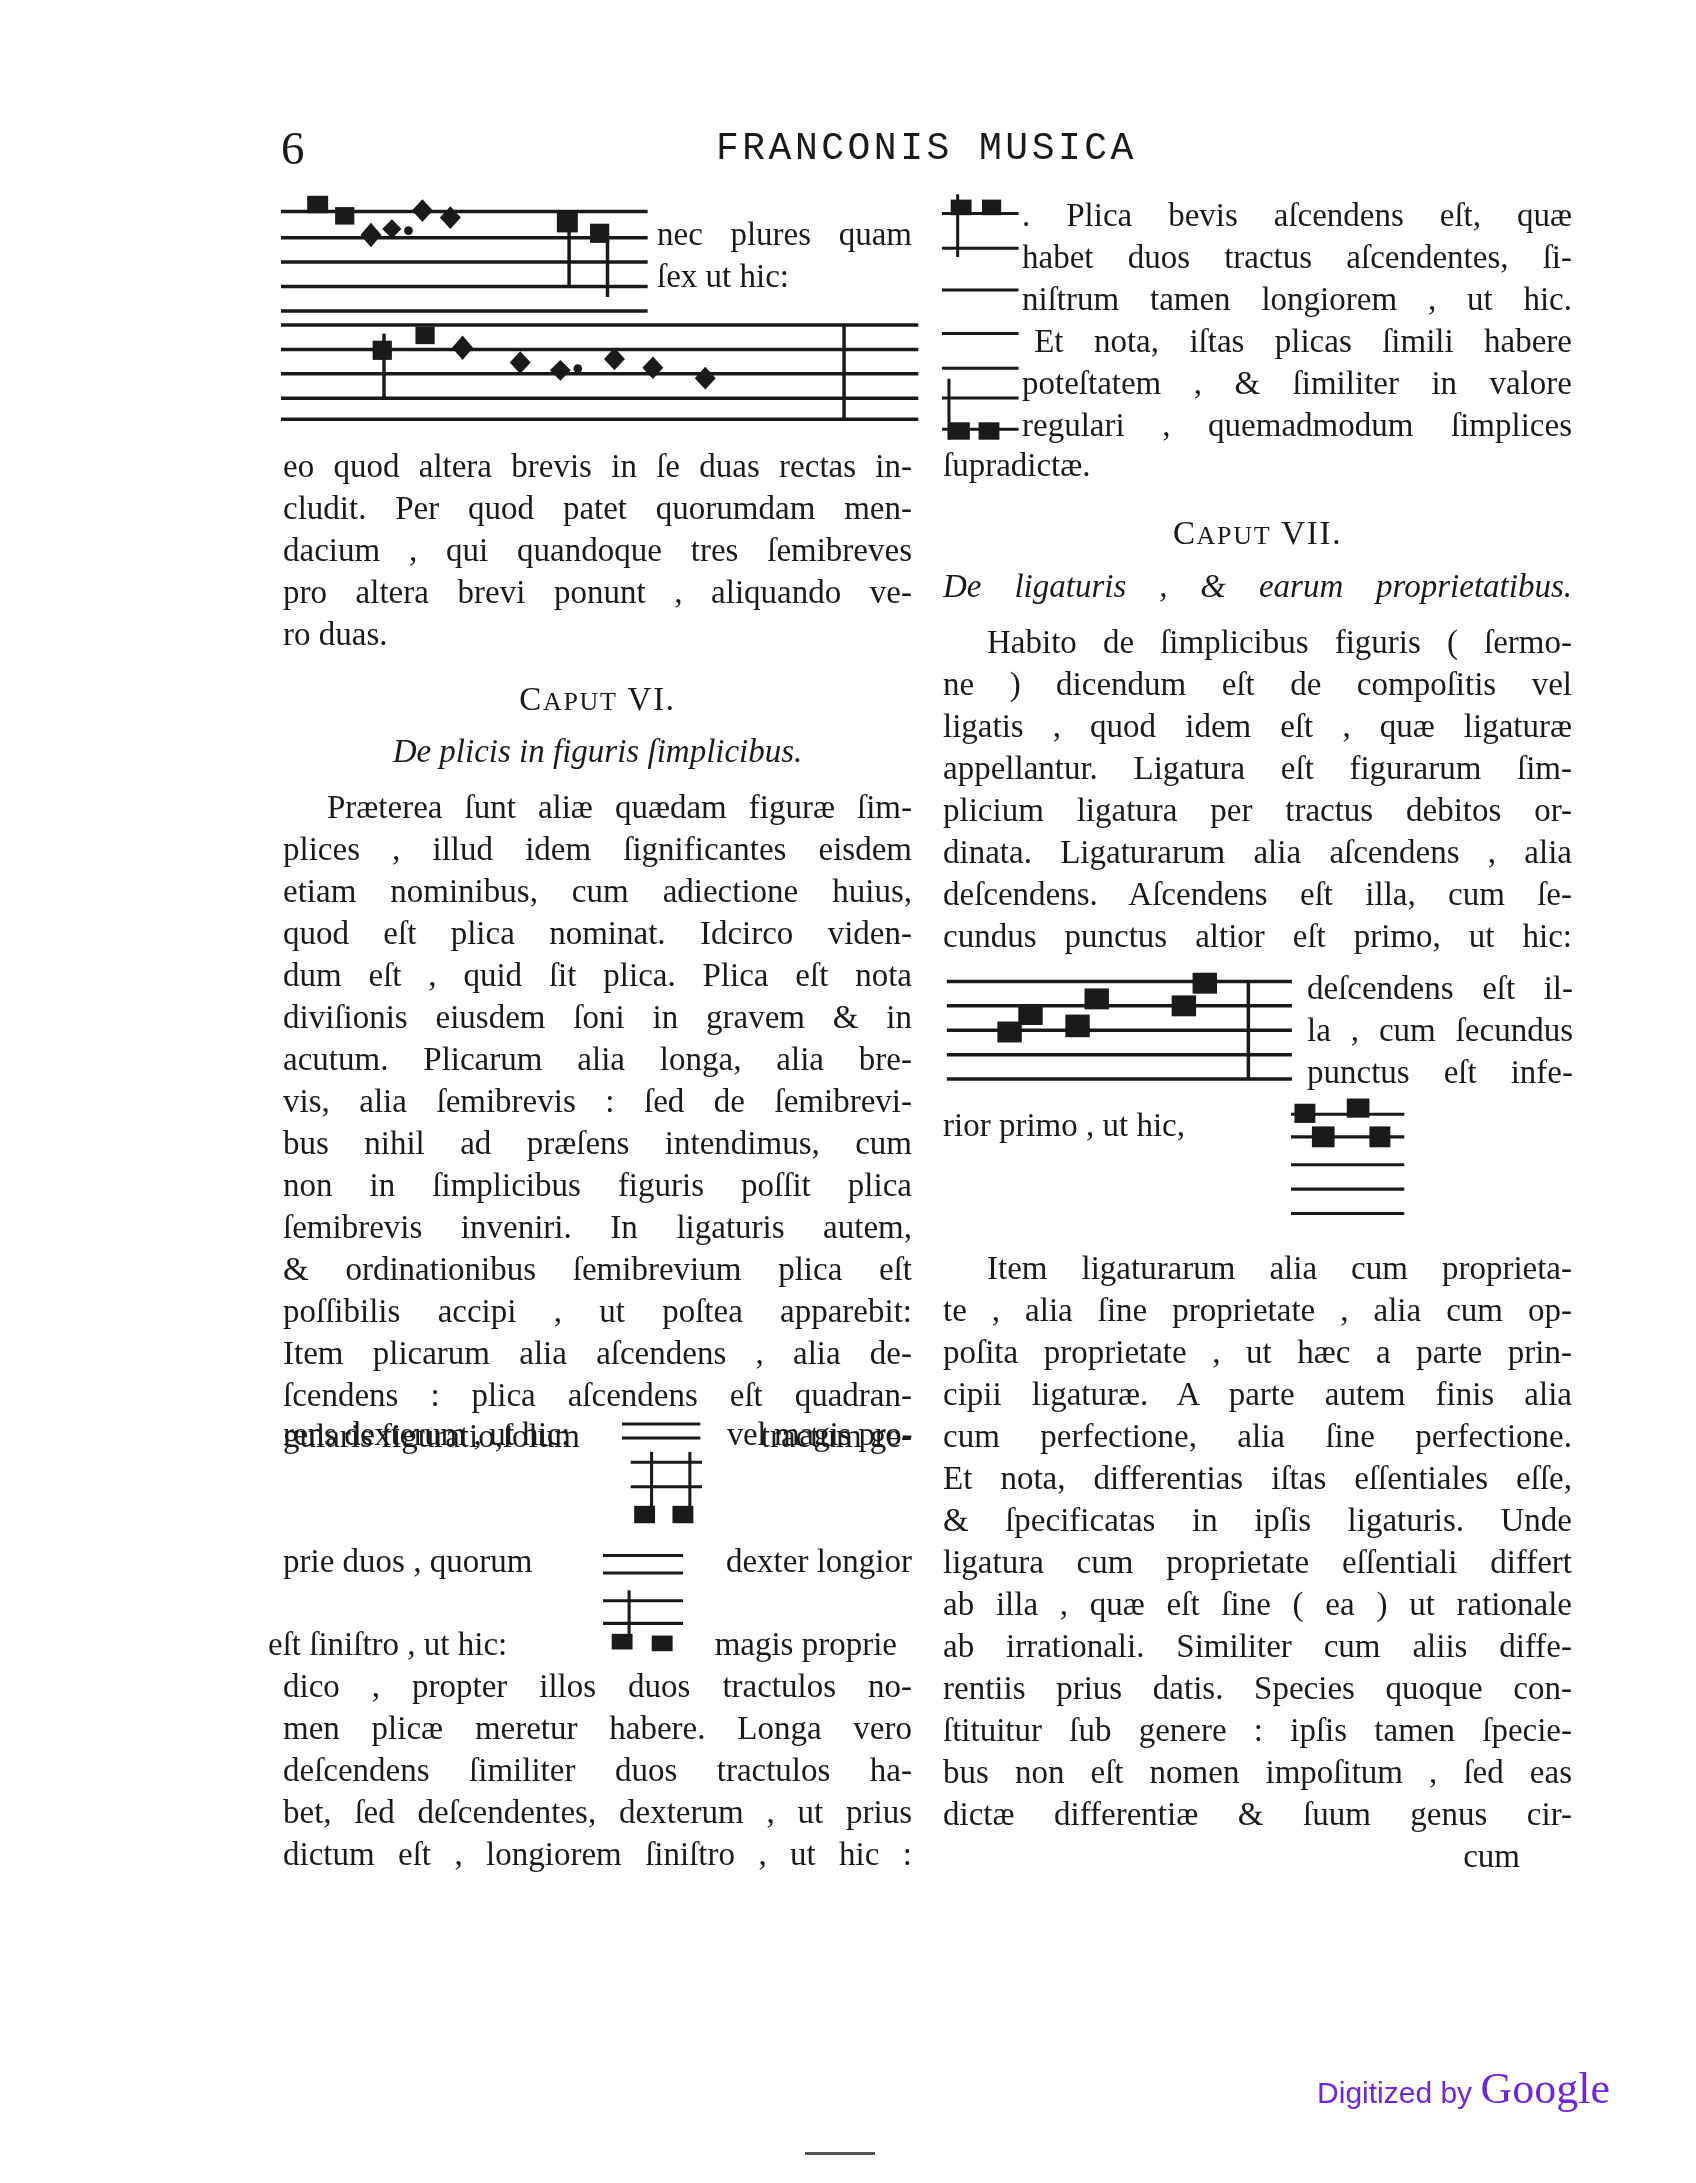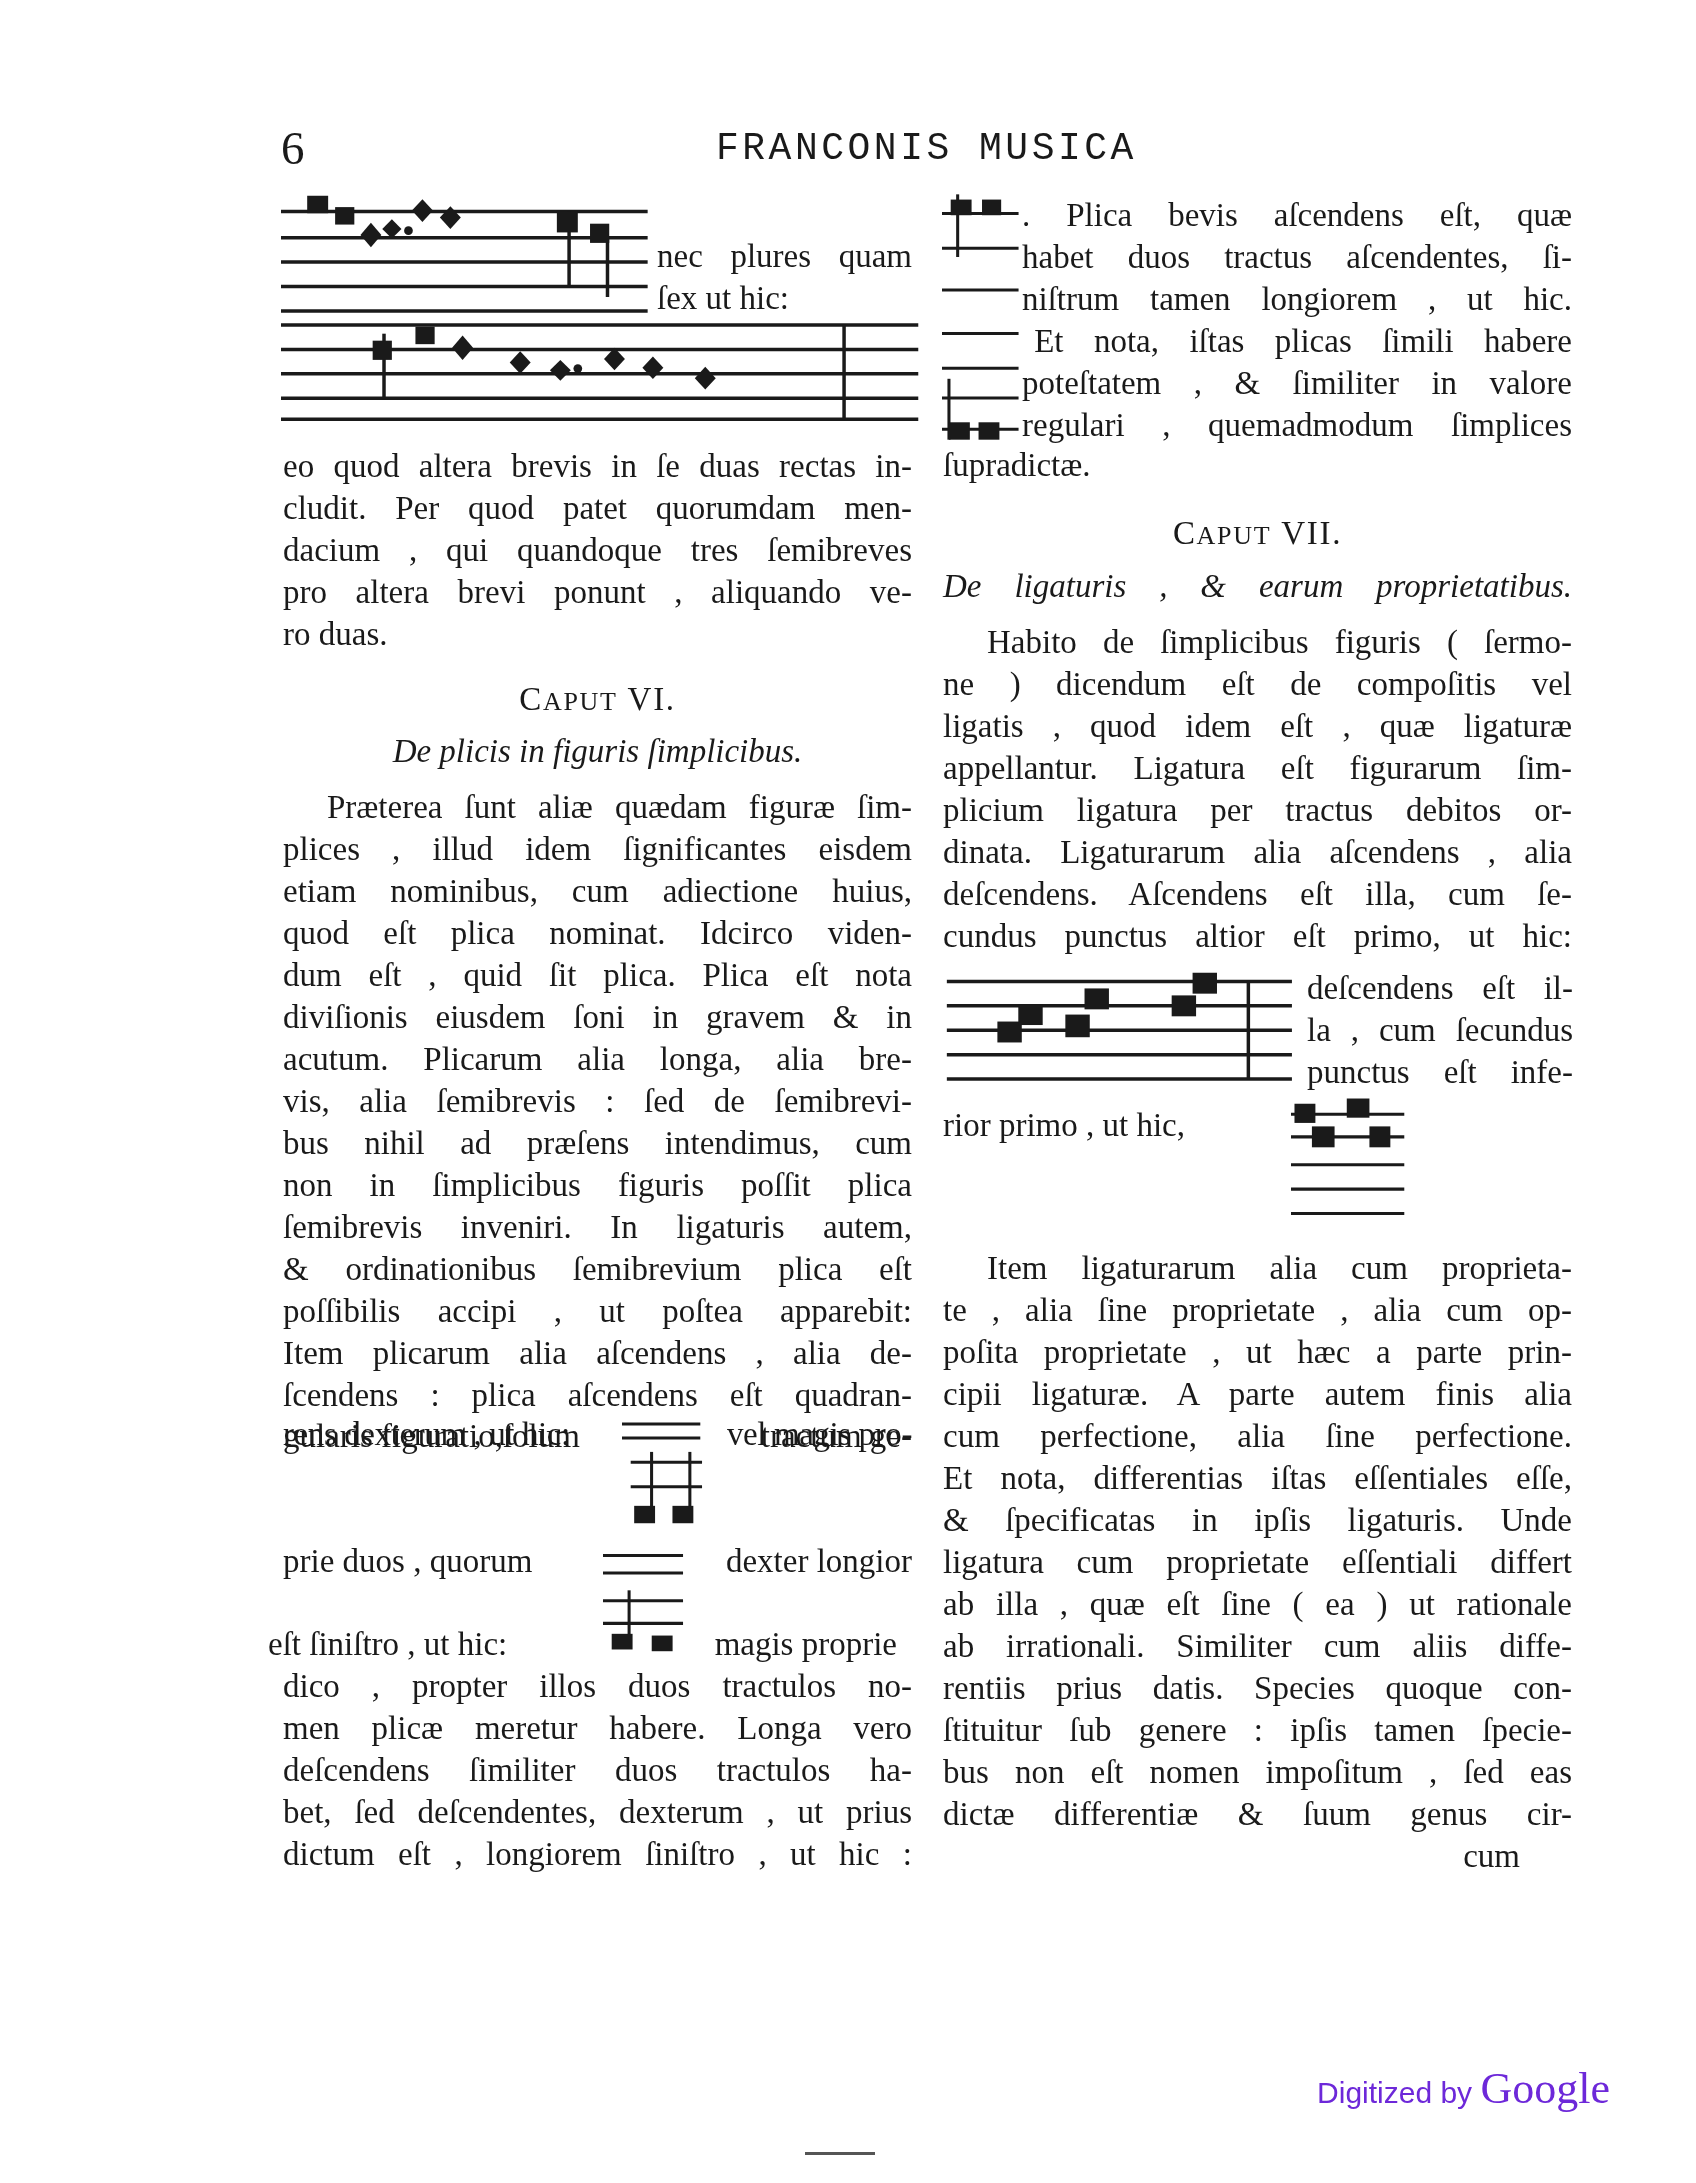--- a/index.html
+++ b/index.html
@@ -60,21 +60,21 @@
     <rect x="154" y="152" width="22" height="20"></rect>
     <polygon points="208,162 220,176 208,190 196,176"></polygon>
     <polygon points="274,180 286,193 274,206 262,193"></polygon>
     <polygon points="320,190 332,202 320,214 308,202"></polygon>
     <circle cx="340" cy="200" r="5"></circle>
     <polygon points="382,176 394,189 382,202 370,189"></polygon>
     <polygon points="426,186 438,199 426,212 414,199"></polygon>
     <polygon points="486,198 498,211 486,224 474,211"></polygon>
   </g>
 </svg>
-<div class="col" style="left:657px; top:213px; width:255px;margin-top:22px;">
+<div class="col" style="left:657px; top:213px; width:255px;">
   <span class="line">nec plures quam</span>
   <span class="line last">ſex ut hic:</span>
 </div>
 
 <div class="col" style="left:283px; top:445px; width:629px;">
   <span class="line">eo quod altera brevis in ſe duas rectas in-</span>
   <span class="line">cludit. Per quod patet quorumdam men-</span>
   <span class="line">dacium , qui quandoque tres ſemibreves</span>
   <span class="line">pro altera brevi ponunt , aliquando ve-</span>
   <span class="line last">ro duas.</span>

